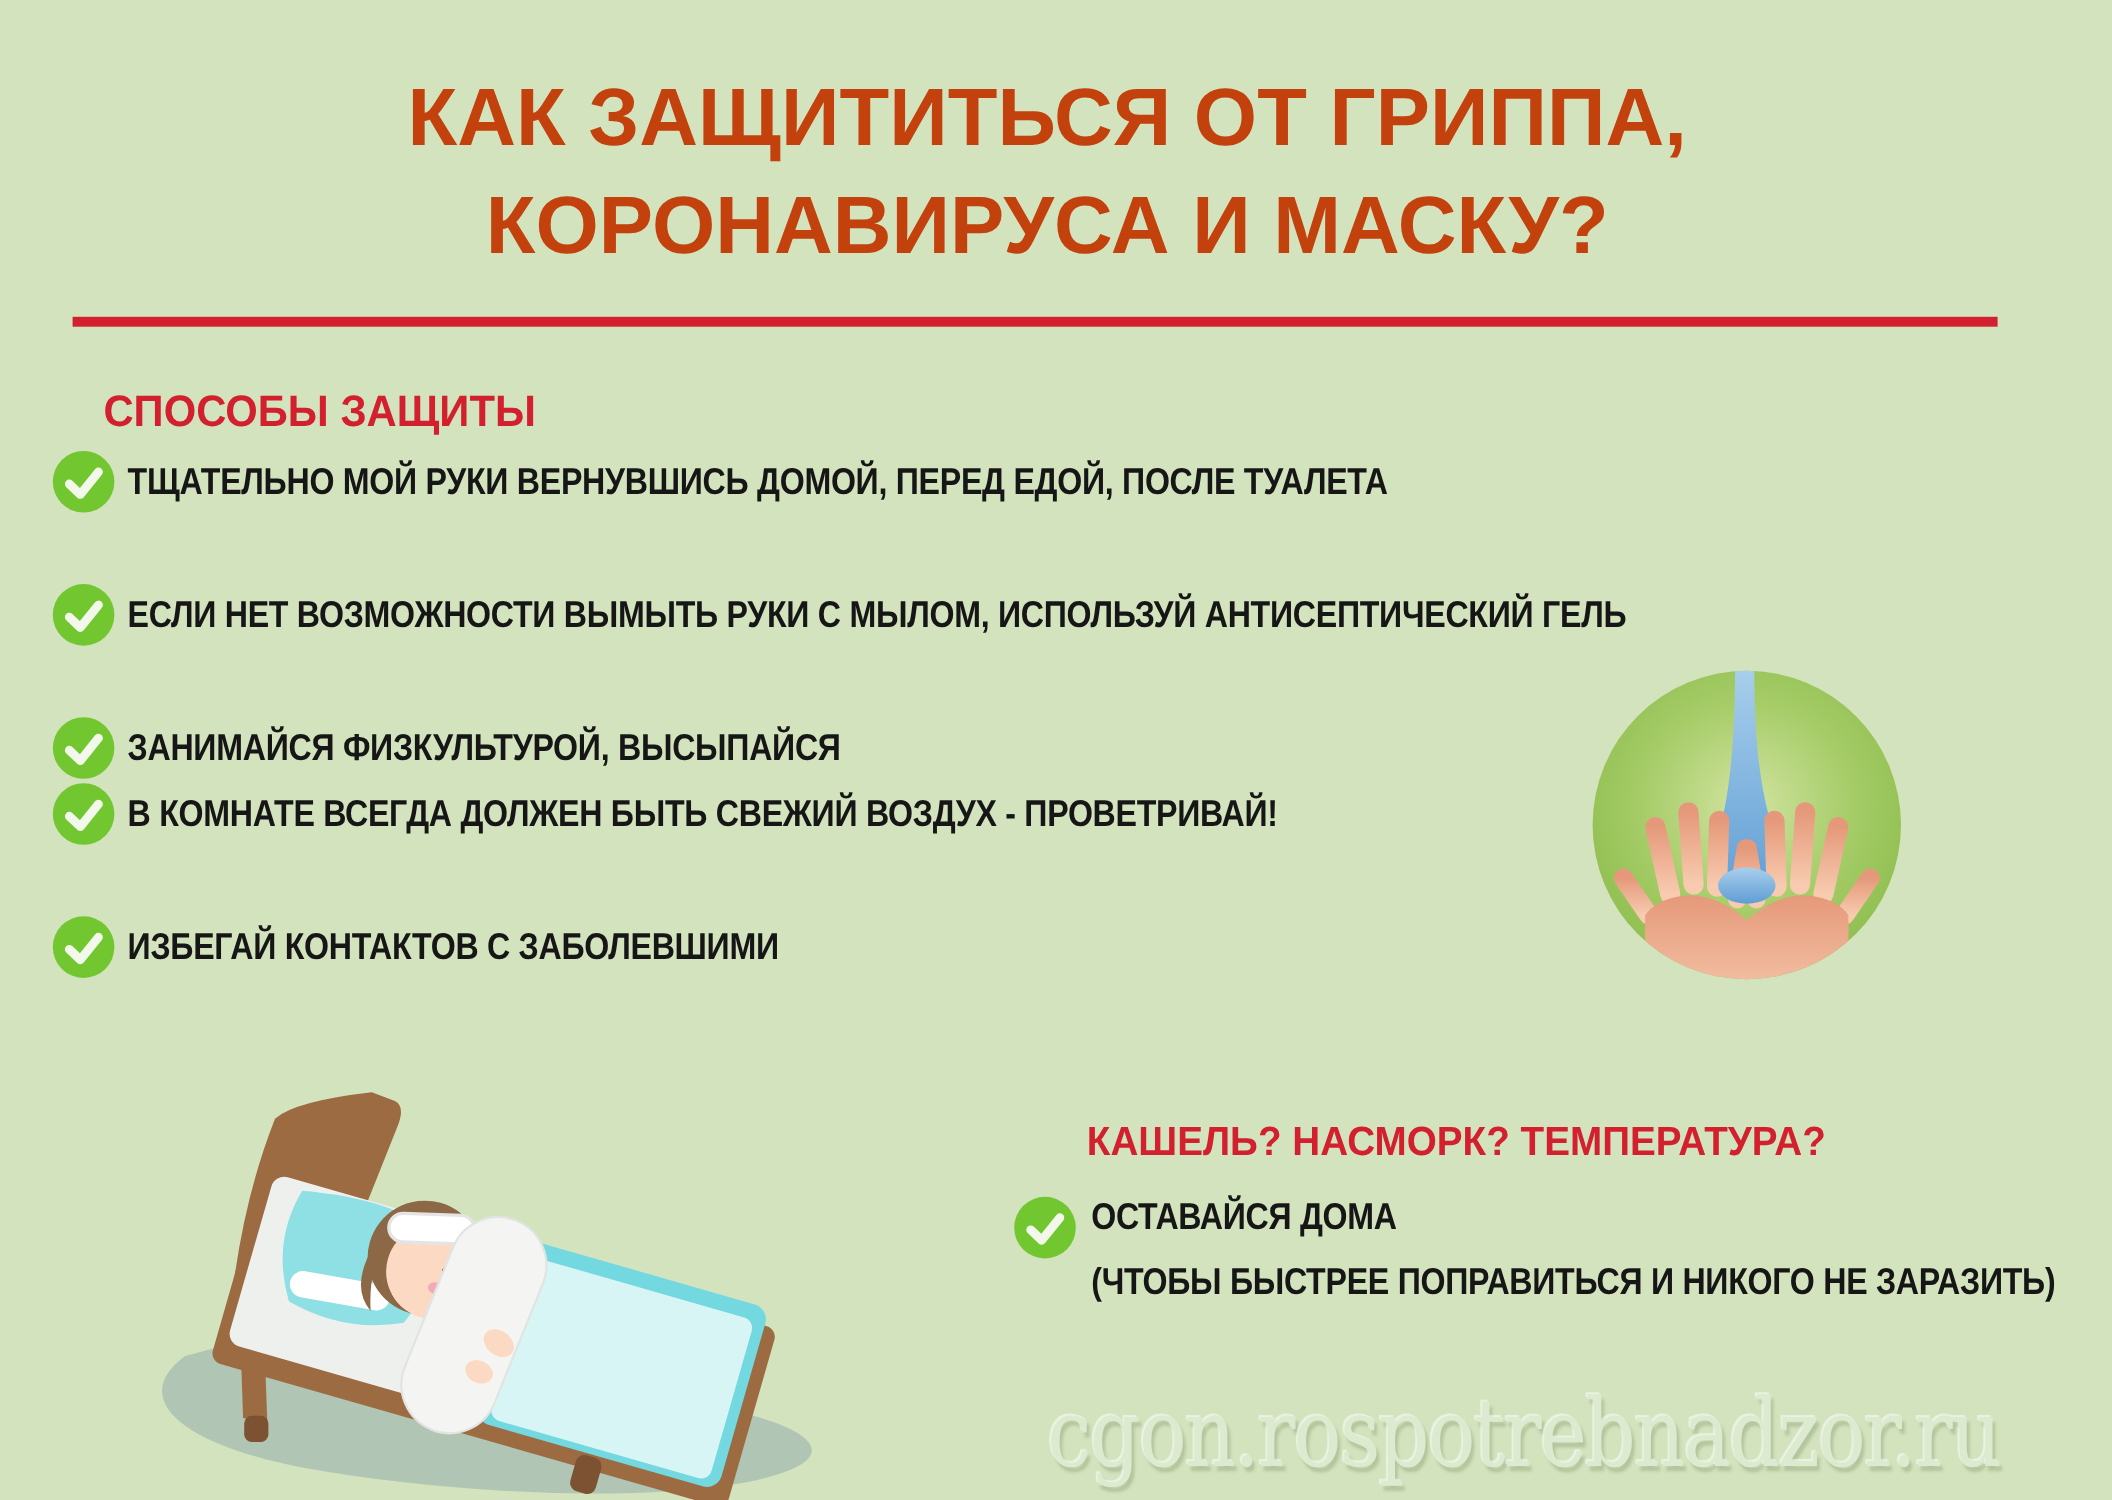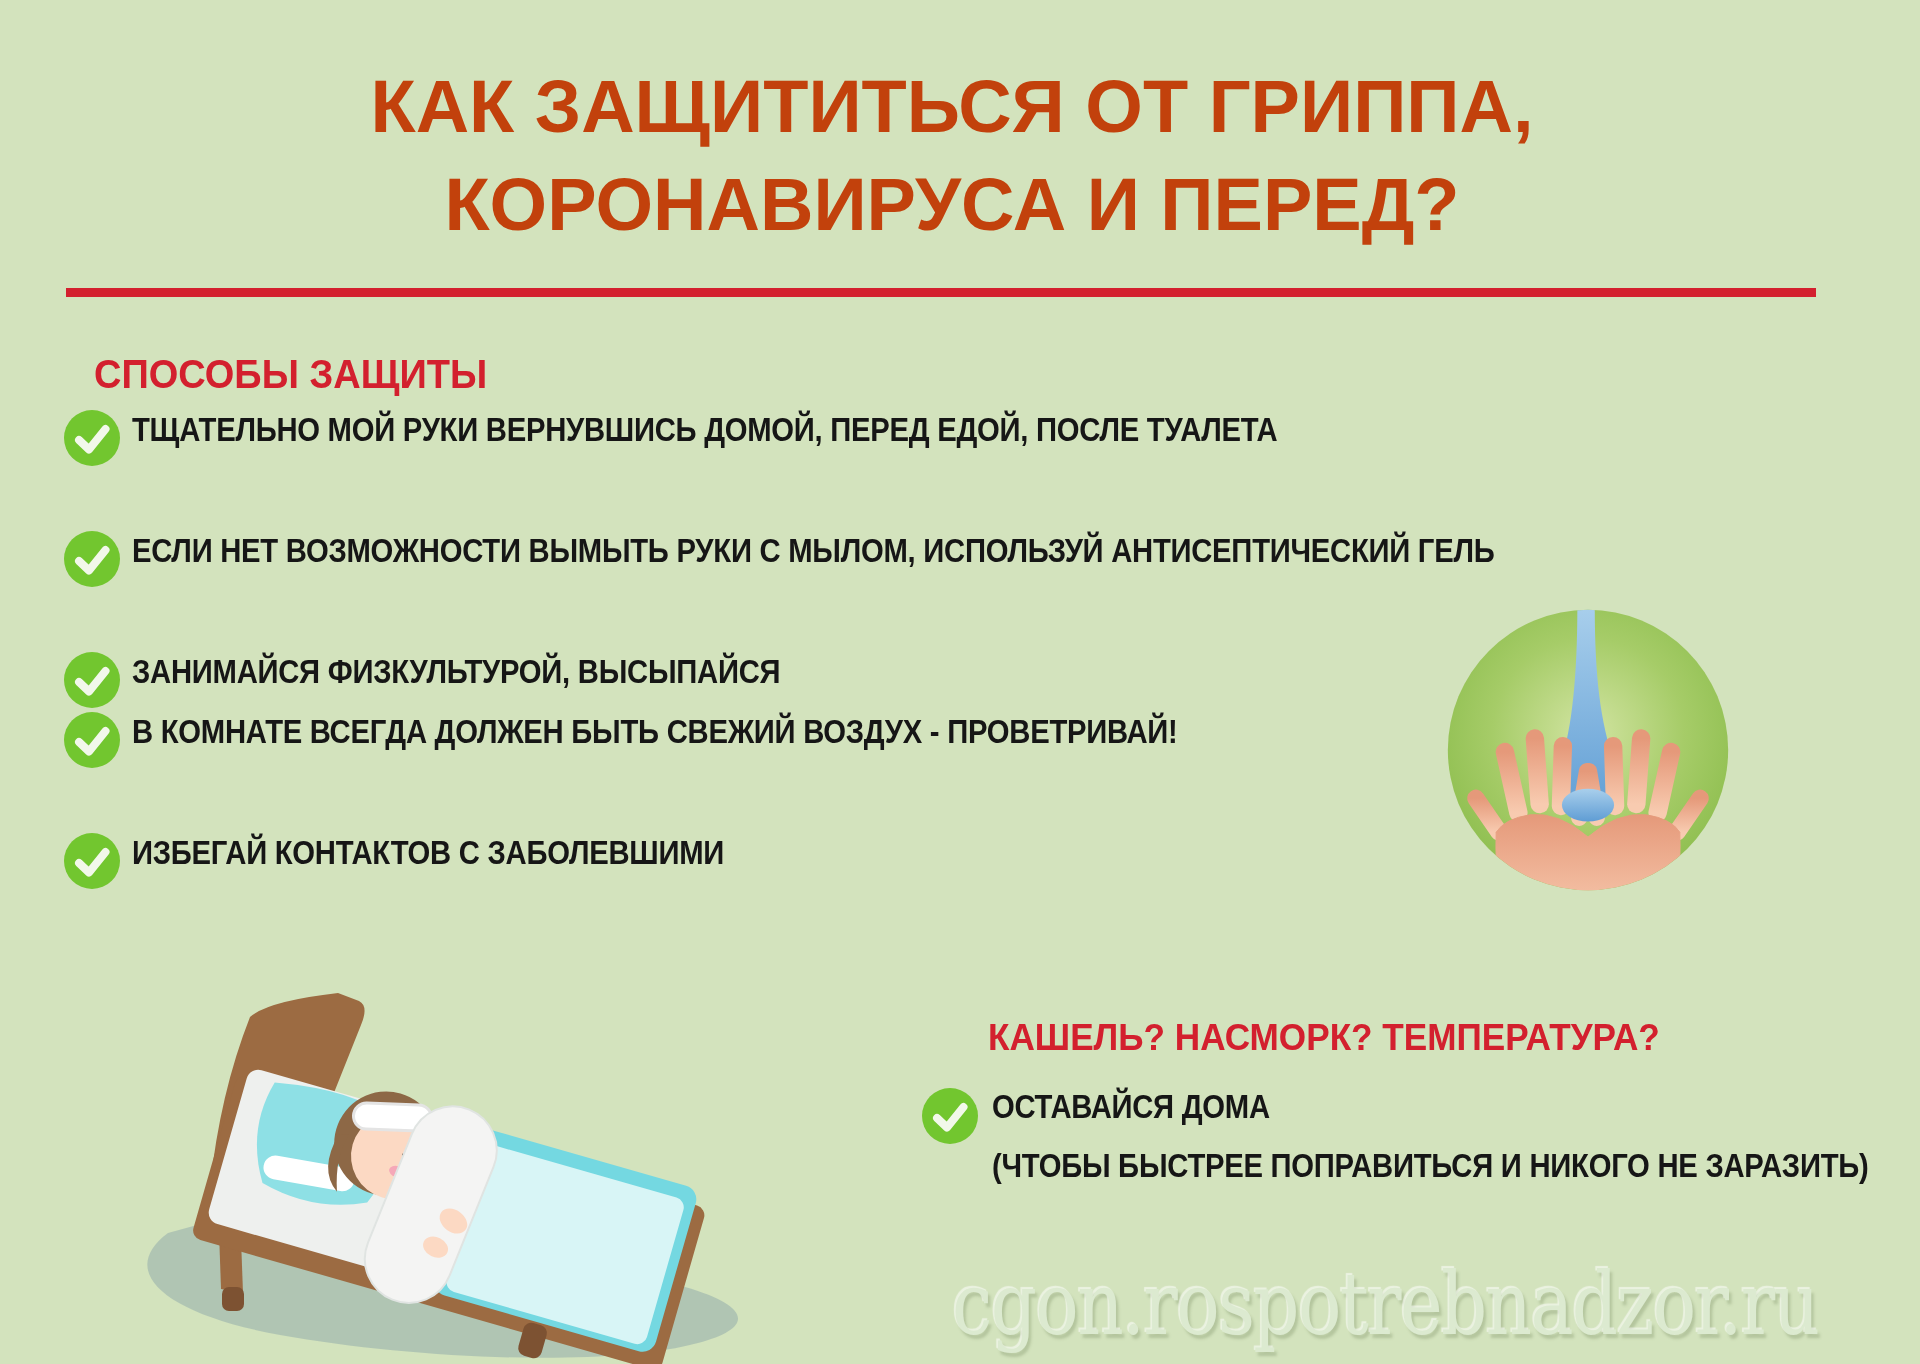--- a/index.html
+++ b/index.html
@@ -16,21 +16,21 @@
   .rule{
     position:absolute;left:66px;top:288px;width:1750px;height:9px;background:#d3202e;
   }
   
   .sec-head{
     position:absolute;left:94px;top:350px;
     color:#d3202e;font-weight:bold;font-size:40px;line-height:48px;
     transform:scaleX(.95);transform-origin:left center;white-space:nowrap;
   }
   
-  .row{position:absolute;left:64px;height:56px;display:flex;align-items:flex-start;}
+  .row{position:absolute;left:48px;height:56px;display:flex;align-items:center;}
   .check-circle{width:56px;height:56px;flex:0 0 56px;border-radius:50%;background:#72c62f;display:flex;align-items:center;justify-content:center;}
   .check-circle svg{display:block;}
   .check-text{
     margin-left:12px;color:#161616;font-weight:bold;font-size:34px;white-space:nowrap;
     transform:scaleX(.86);transform-origin:left center;letter-spacing:-.3px;
   }
   
   .sick-head{
     position:absolute;left:988px;top:1016px;
     color:#d3202e;font-weight:bold;font-size:37px;line-height:44px;
@@ -56,21 +56,21 @@
     transform:scaleX(.84);transform-origin:left top;white-space:nowrap;
   }
 </style>
 </head>
 <body>
 
 <div class="canvas">
 
   <div class="title">
     <div>КАК ЗАЩИТИТЬСЯ ОТ ГРИППА,</div>
-    <div>КОРОНАВИРУСА И ПЕРЕД?</div>
+    <div>КОРОНАВИРУСА И МАСКУ?</div>
   </div>
 
   <div class="rule"></div>
 
   <div class="sec-head">СПОСОБЫ ЗАЩИТЫ</div>
 
   <div class="row" style="top:410px">
     <span class="check-circle">
         <svg width="56" height="56" viewBox="0 0 56 56">
           <path d="M15 30 L25 39.5 L41.5 19" fill="none" stroke="#f2f8ea" stroke-width="8" stroke-linecap="round" stroke-linejoin="round"></path>

